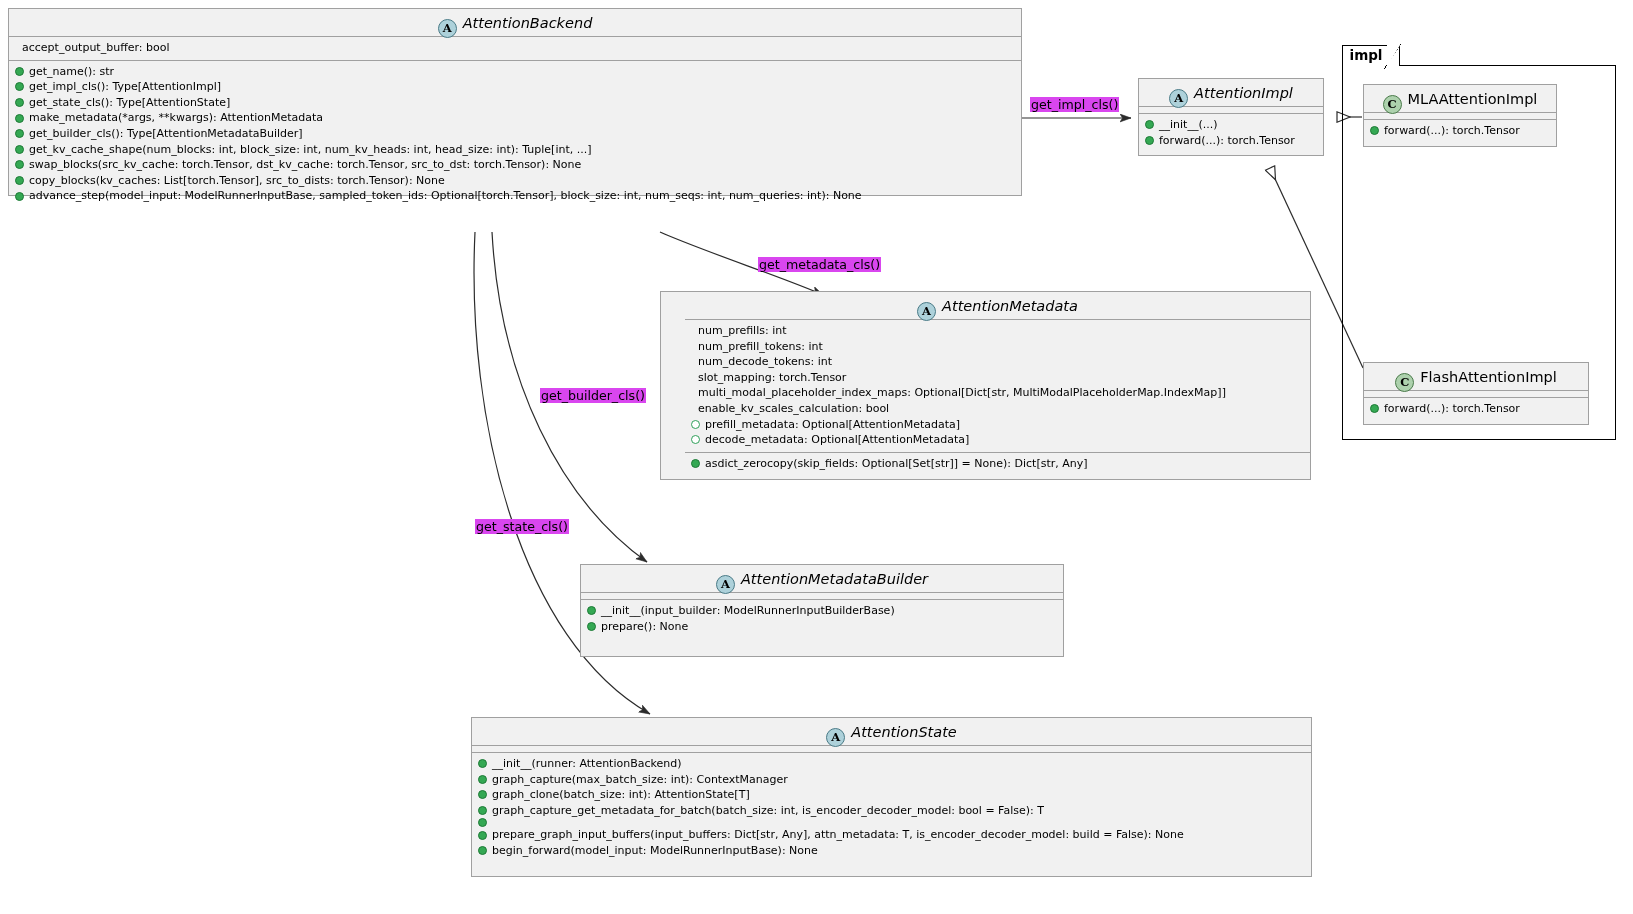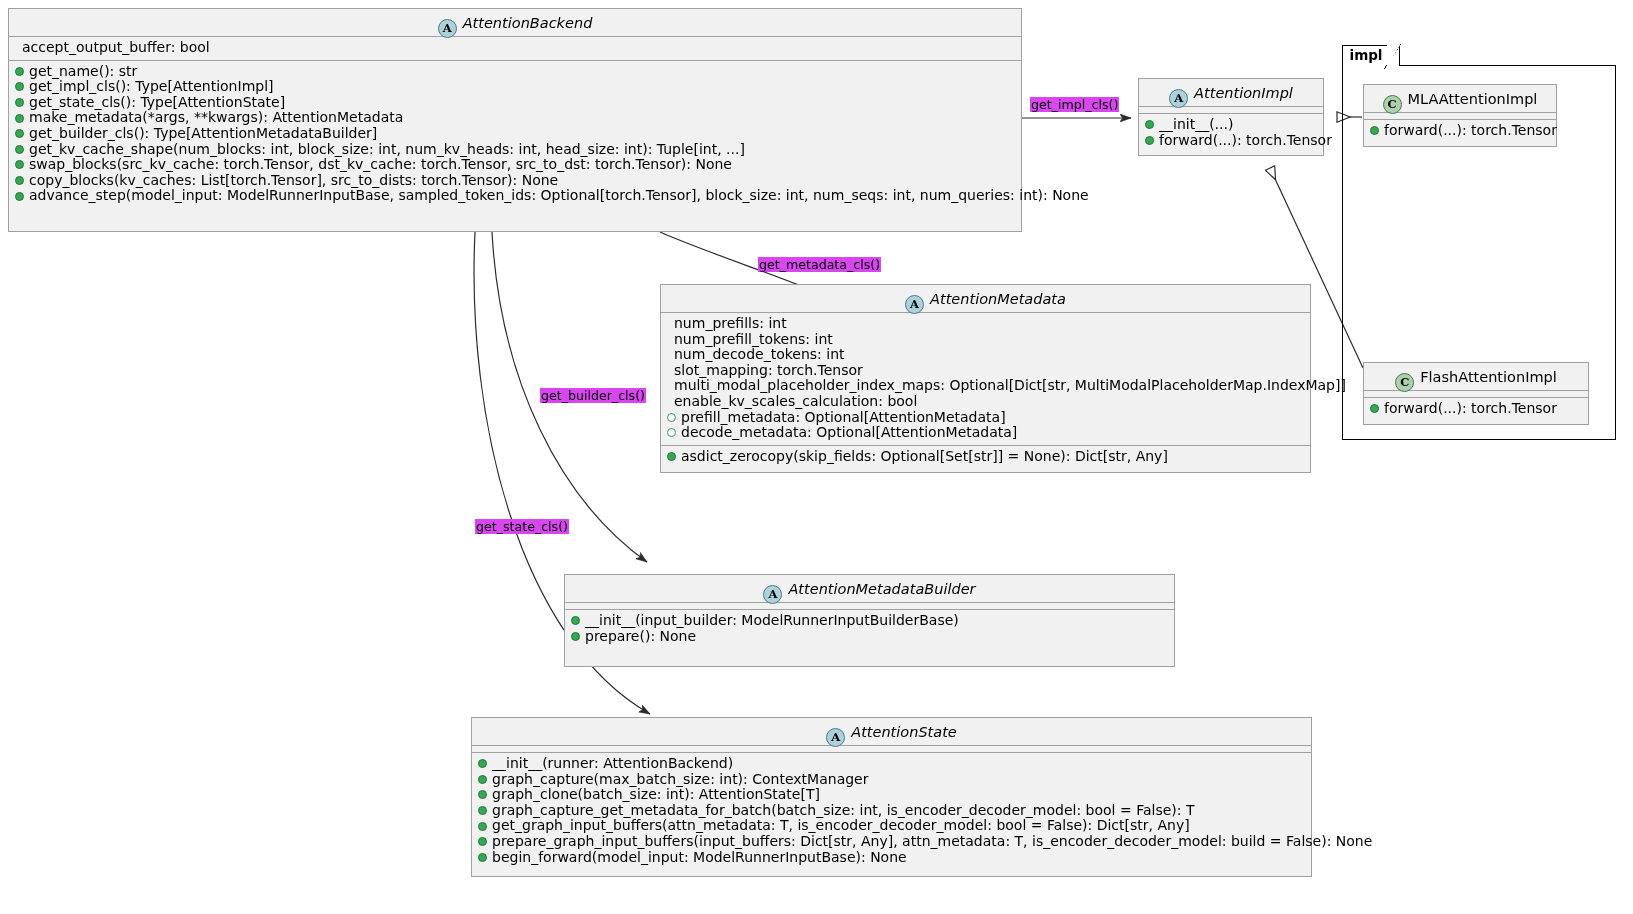--- a/index.html
+++ b/index.html
@@ -43,21 +43,21 @@
   .stereo.abstract{background:#add1da;color:#000;border-color:#4a7b87;}
   .stereo.cls{background:#add1ad;color:#000;border-color:#4a7b4a;}
 
   .sect{
     border-bottom:1px solid #a0a0a0;
     padding:3px 0 4px 0;
   }
   .sect:last-child{border-bottom:none;}
   .sect.empty{height:6px;padding:0;}
   .row{
-    font-size:14px;color:#000;white-space:nowrap;
+    font-size:11px;color:#000;white-space:nowrap;
     line-height:15.6px;padding:0 6px 0 6px;
     display:flex;align-items:center;text-align:right;
   }
   .row .txt{display:inline-block;}
   .vis{
     display:inline-block;width:7px;height:7px;border-radius:50%;
     margin-right:5px;flex:0 0 auto;
   }
   .vis.pub{background:#34a853;border:1px solid #1d7a36;}
   .vis.prop{background:#ffffff;border:1px solid #2fa05a;}
@@ -157,21 +157,21 @@
 
   <div class="elabel" style="left:1030px;top:97px;">get_impl_cls()</div>
   <div class="elabel" style="left:758px;top:257px;">get_metadata_cls()</div>
   <div class="elabel" style="left:540px;top:388px;">get_builder_cls()</div>
   <div class="elabel" style="left:475px;top:519px;">get_state_cls()</div>
 
   <div class="pkg" style="left:1342px;top:65px;width:274px;height:375px;">
     <div class="tab">impl</div>
   </div>
 
-  <div class="uclass" style="left:8px;top:8px;width:1014px;height:224px;">
+  <div class="uclass" style="left:8px;top:8px;width:1014px;height:188px;">
     <div class="hdr">
       <span class="stereo abstract">A</span><span class="cname">AttentionBackend</span>
     </div>
     <div class="sect">
       <div class="row noBullet">
           <span class="txt">accept_output_buffer: bool</span>
         </div>
     </div>
     <div class="sect">
       <div class="row">
@@ -252,21 +252,21 @@
     </div>
     <div class="sect empty"></div>
     <div class="sect">
       <div class="row">
           <span class="vis pub"></span>
           <span class="txt">forward(...): torch.Tensor</span>
         </div>
     </div>
   </div>
 
-  <div class="uclass" style="left:660px;top:284px;width:651px;height:189px;">
+  <div class="uclass" style="left:660px;top:291px;width:651px;height:189px;padding-left:24px;">
     <div class="hdr">
       <span class="stereo abstract">A</span><span class="cname">AttentionMetadata</span>
     </div>
     <div class="sect">
       <div class="row noBullet">
           <span class="txt">num_prefills: int</span>
         </div>
       <div class="row noBullet">
           <span class="txt">num_prefill_tokens: int</span>
         </div>
@@ -292,21 +292,21 @@
         </div>
     </div>
     <div class="sect">
       <div class="row">
           <span class="vis pub"></span>
           <span class="txt">asdict_zerocopy(skip_fields: Optional[Set[str]] = None): Dict[str, Any]</span>
         </div>
     </div>
   </div>
 
-  <div class="uclass" style="left:564px;top:564px;width:611px;height:93px;margin-top:10px;">
+  <div class="uclass" style="left:580px;top:564px;width:484px;height:93px;">
     <div class="tmark">T</div>
     <div class="hdr">
       <span class="stereo abstract">A</span><span class="cname">AttentionMetadataBuilder</span>
     </div>
     <div class="sect empty"></div>
     <div class="sect">
       <div class="row">
           <span class="vis pub"></span>
           <span class="txt">__init__(input_builder: ModelRunnerInputBuilderBase)</span>
         </div>
@@ -335,21 +335,20 @@
       <div class="row">
           <span class="vis pub"></span>
           <span class="txt">graph_clone(batch_size: int): AttentionState[T]</span>
         </div>
       <div class="row">
           <span class="vis pub"></span>
           <span class="txt">graph_capture_get_metadata_for_batch(batch_size: int, is_encoder_decoder_model: bool = False): T</span>
         </div>
       <div class="row">
           <span class="vis pub"></span>
-          <span class="txt">get_graph_input_buffers(attn_metadata: T, is_encoder_decoder_model: bool = False): Dict[str, Any]</span>
         </div>
       <div class="row">
           <span class="vis pub"></span>
           <span class="txt">prepare_graph_input_buffers(input_buffers: Dict[str, Any], attn_metadata: T, is_encoder_decoder_model: build = False): None</span>
         </div>
       <div class="row">
           <span class="vis pub"></span>
           <span class="txt">begin_forward(model_input: ModelRunnerInputBase): None</span>
         </div>
     </div>

